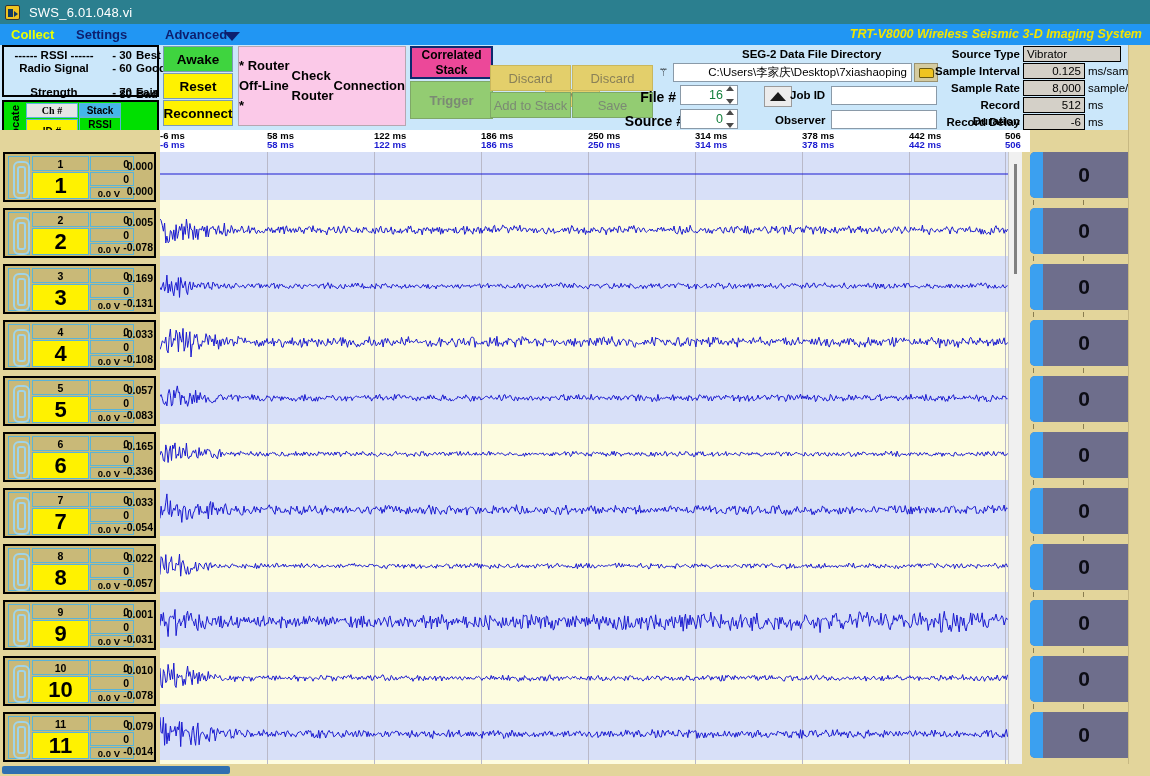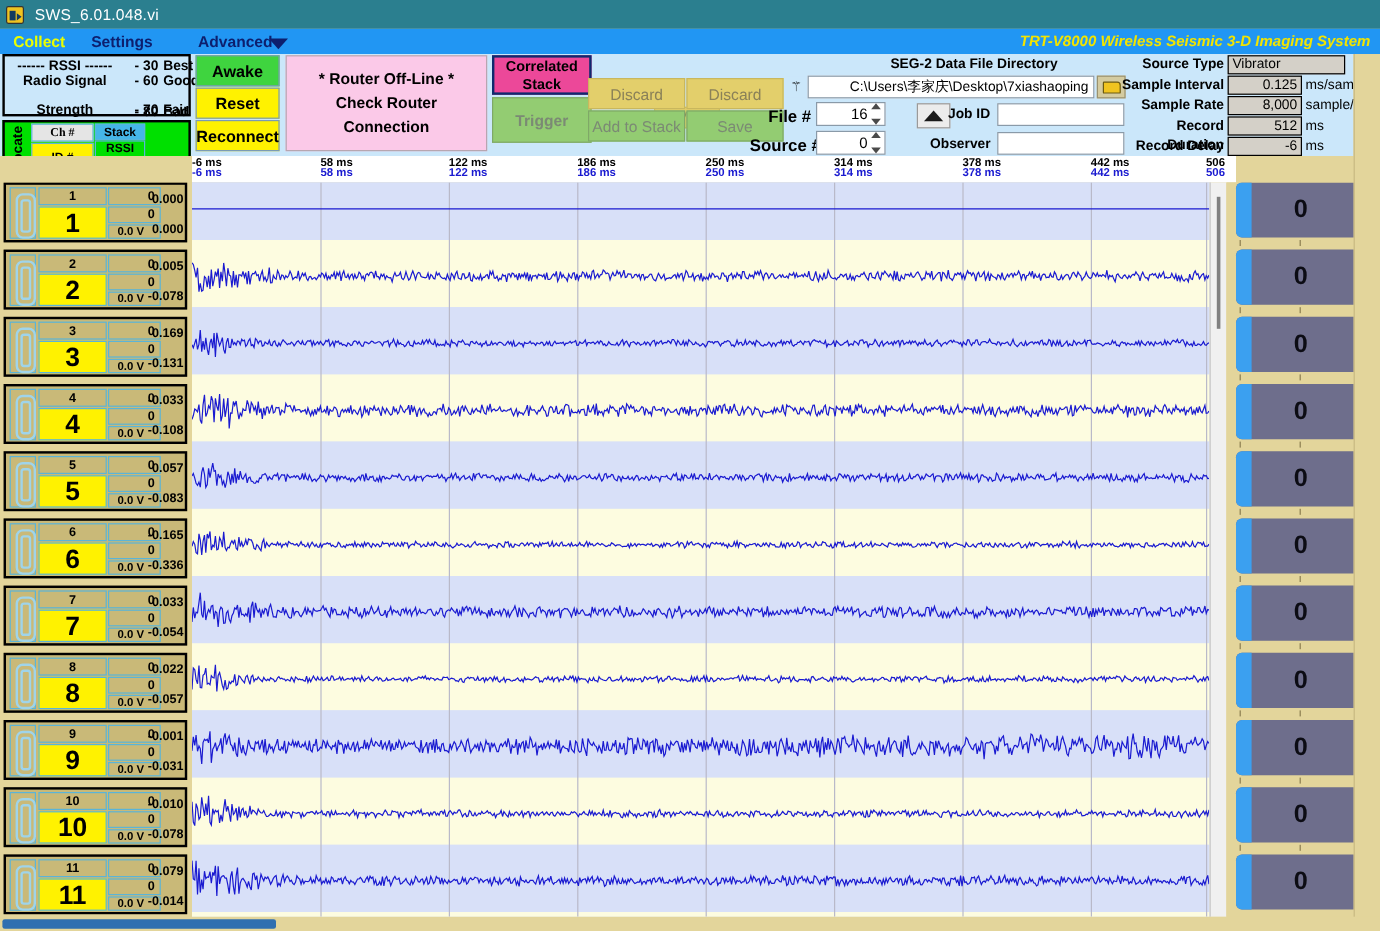--- a/index.html
+++ b/index.html
@@ -98,21 +98,21 @@
     display: flex; align-items: center; justify-content: center;
   }
   #btn-awake { top: 1px; background: #3fd43f; }
   #btn-reset { top: 28px; background: #fff200; }
   #btn-reconnect { top: 55px; background: #fff200; }
 
   
   #router-warn {
     position: absolute; left: 238px; top: 1px; width: 168px; height: 80px;
     background: #fbc9e8; border: 1px solid #b7a6b0;
-    display: flex; flex-direction: column; align-items: center; justify-content: center;
+    display: flex; flex-direction: row; align-items: center; justify-content: center;
     font-size: 13px; font-weight: bold; color: #000; line-height: 1.55;
   }
 
   
   #corr-stack {
     position: absolute; left: 410px; top: 1px; width: 83px; height: 33px;
     background: #ec4899; border: 2px solid #0d2a6e; font-size: 12px;
     font-weight: bold; color: #000; display: flex; flex-direction: column;
     align-items: center; justify-content: center; line-height: 1.25;
   }
@@ -169,21 +169,21 @@
     border-radius: 1px 3px 1px 1px;
   }
 
   .num-label {
     position: absolute; font-size: 14px; font-weight: bold; color: #000; text-align: right;
   }
   #lbl-filenum { left: 626px; top: 44px; width: 50px; }
   #lbl-srcnum  { left: 624px; top: 68px; width: 60px; }
   .num-box {
     position: absolute; left: 680px; width: 58px; height: 20px;
-    background: #fff; border: 1px solid #8a9aa8; font-size: 12.5px; color: #000000;
+    background: #fff; border: 1px solid #8a9aa8; font-size: 12.5px; color: #15803d;
     display: flex; align-items: center; justify-content: flex-end; padding-right: 14px;
   }
   #num-filenum { top: 40px; }
   #num-srcnum  { top: 64px; }
   .spin {
     position: absolute; left: 724px; width: 12px; height: 18px;
     display: flex; flex-direction: column; justify-content: space-between;
   }
   #spin-file { top: 41px; } #spin-src { top: 65px; }
   .spin i {

